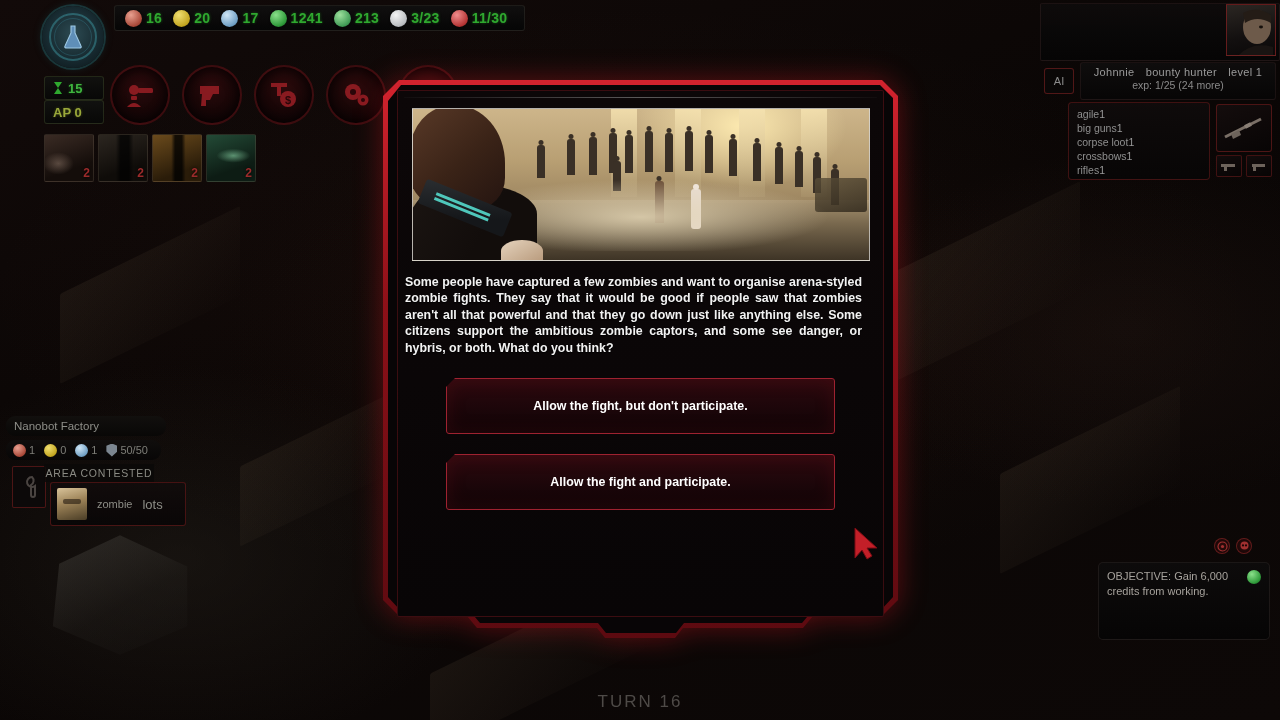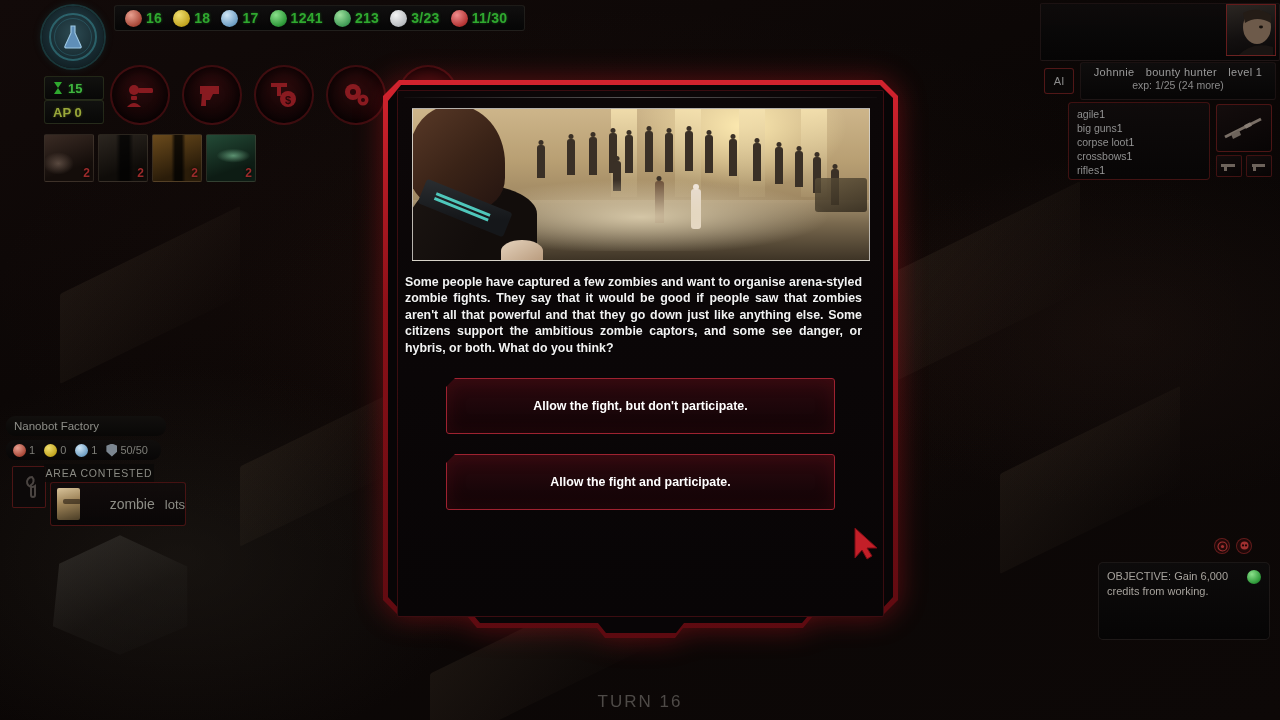--- a/index.html
+++ b/index.html
@@ -217,21 +217,21 @@
   }
   .enemy-face {
     width:30px; height:32px; border-radius:2px;
     background:linear-gradient(165deg,#d8c39a 0%, #9c8257 45%, #4a3d26 100%);
     position:relative; overflow:hidden;
   }
   .enemy-face::after {
     content:''; position:absolute; left:6px; top:11px; width:18px; height:5px;
     background:rgba(35,25,15,0.6); border-radius:2px;
   }
-  .enemy-box .en { font-size:14px; color:#8d8d86;margin-left:20px; }
+  .enemy-box .en { font-size:11px; color:#8d8d86; }
   .enemy-box .ec { font-size:13px; color:#8d8d86; }
   .bldg {
     position:absolute; left:40px; top:122px; width:160px; height:130px;
     background:linear-gradient(150deg, rgba(120,118,110,0.30) 0%, rgba(48,46,42,0.20) 55%, rgba(14,13,12,0.06) 100%);
     clip-path:polygon(12% 26%, 50% 4%, 92% 28%, 92% 74%, 50% 96%, 8% 74%);
   }
 
   
   #hud-bottomright { position:absolute; right:0; top:530px; width:190px; height:120px; }
   .obj-icons { position:absolute; right:28px; top:8px; display:flex; gap:6px; }
@@ -427,21 +427,21 @@
     </svg>
   </div>
 
   <div class="res-bar">
     <div class="res-item">
       <span class="ricon food"></span>
       <span class="val">16</span>
     </div>
     <div class="res-item">
       <span class="ricon gold"></span>
-      <span class="val">18</span>
+      <span class="val">20</span>
     </div>
     <div class="res-item">
       <span class="ricon water"></span>
       <span class="val">17</span>
     </div>
     <div class="res-item">
       <span class="ricon credit"></span>
       <span class="val">1241</span>
     </div>
     <div class="res-item">

